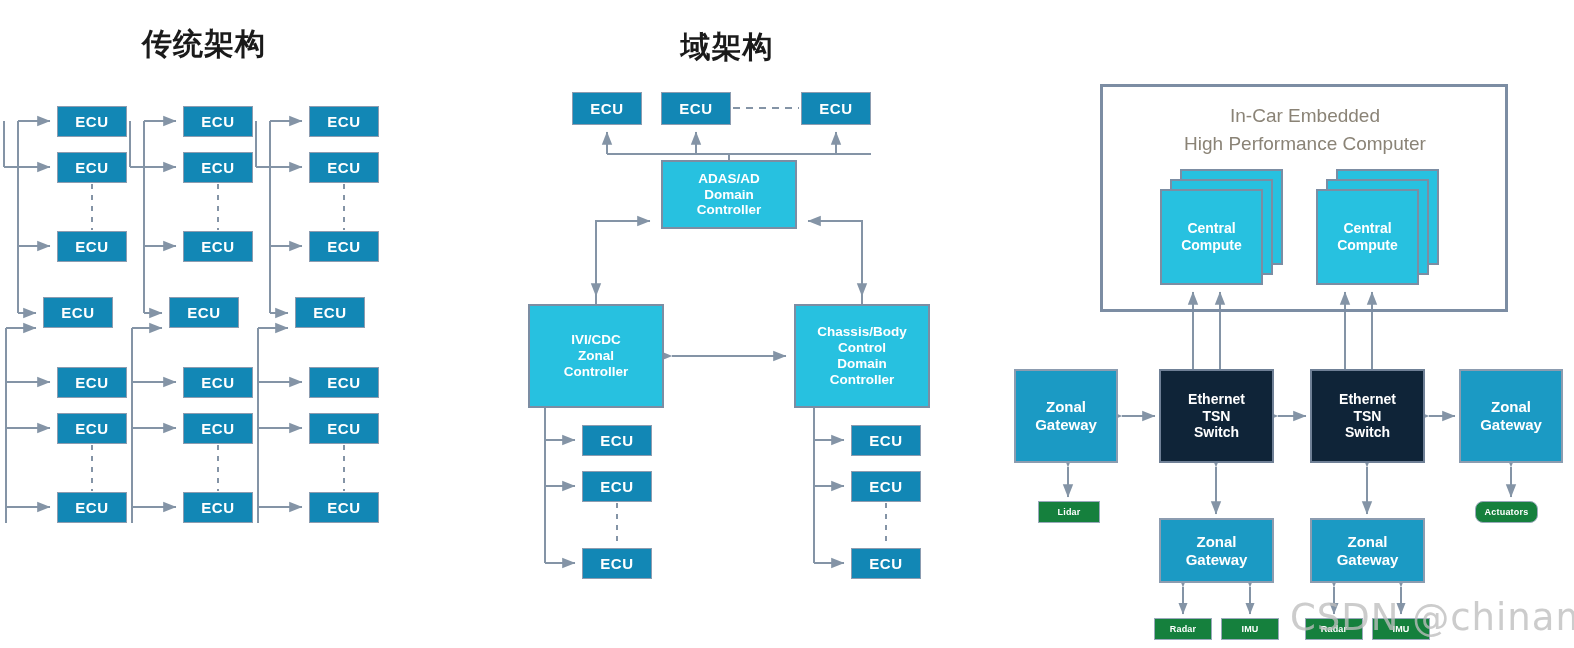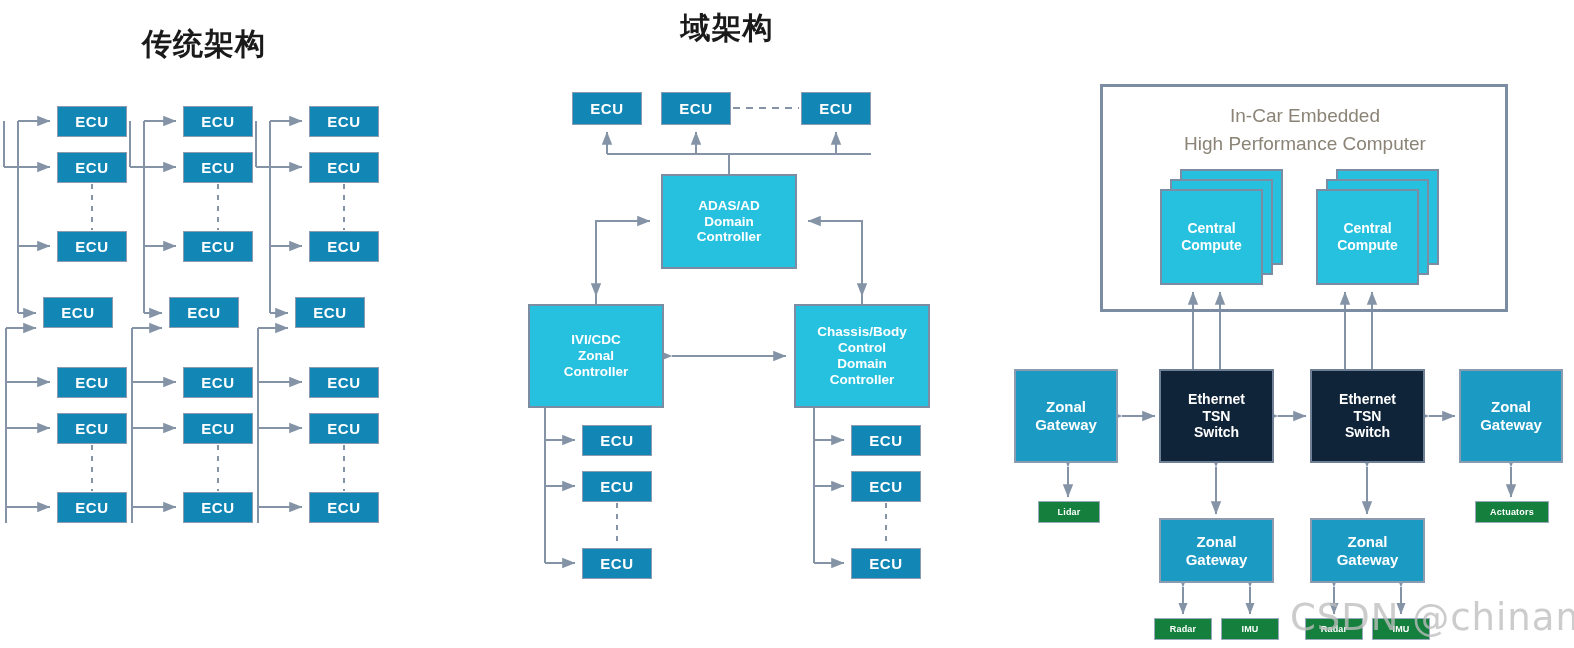--- a/index.html
+++ b/index.html
@@ -104,21 +104,21 @@
     z-index: 9;
     font-family: "DejaVu Sans", sans-serif;
   }
 </style>
 </head>
 <body>
 
 <div id="canvas">
 
   <div class="panel-title" style="left:124px; top:16px; width:160px;margin-top:8px;">传统架构</div>
-  <div class="panel-title" style="left:662px; top:8px; width:130px;">域架构</div>
+  <div class="panel-title" style="left:662px; top:27px; width:130px;">域架构</div>
 
   <svg class="wires" viewBox="0 0 1574 648">
     <defs>
       <marker id="arr" markerWidth="7" markerHeight="7" refX="6.4" refY="3" orient="auto">
         <path d="M0,0.4 L6.6,3 L0,5.6 z" fill="#8494A6"></path>
       </marker>
       <marker id="arrS" markerWidth="6" markerHeight="6" refX="5.6" refY="2.6" orient="auto">
         <path d="M0,0.3 L5.8,2.6 L0,4.9 z" fill="#8494A6"></path>
       </marker>
     </defs>
@@ -261,21 +261,21 @@
   <div class="node ecu" style="left:309px;top:231px;width:70px;height:31px;">ECU</div>
   <div class="node ecu" style="left:295px;top:297px;width:70px;height:31px;">ECU</div>
   <div class="node ecu" style="left:309px;top:367px;width:70px;height:31px;">ECU</div>
   <div class="node ecu" style="left:309px;top:413px;width:70px;height:31px;">ECU</div>
   <div class="node ecu" style="left:309px;top:492px;width:70px;height:31px;">ECU</div>
 
   <div class="node ecu" style="left:572px;top:92px;width:70px;height:33px;">ECU</div>
   <div class="node ecu" style="left:661px;top:92px;width:70px;height:33px;">ECU</div>
   <div class="node ecu" style="left:801px;top:92px;width:70px;height:33px;">ECU</div>
 
-  <div class="node domain-ctrl" style="left:661px;top:174px;width:136px;height:95px;white-space:pre-line;">ADAS/AD
+  <div class="node domain-ctrl" style="left:661px;top:160px;width:136px;height:69px;white-space:pre-line;">ADAS/AD
 Domain
 Controller</div>
   <div class="node domain-ctrl" style="left:528px;top:304px;width:136px;height:104px;white-space:pre-line;">IVI/CDC
 Zonal
 Controller</div>
   <div class="node domain-ctrl" style="left:794px;top:304px;width:136px;height:104px;white-space:pre-line;text-align:center;">Chassis/Body
 Control
 Domain
 Controller</div>
 
@@ -310,21 +310,21 @@
   <div class="node zonal" style="left:1014px;top:369px;width:104px;height:94px;white-space:pre-line;">Zonal
 Gateway</div>
   <div class="node zonal" style="left:1459px;top:369px;width:104px;height:94px;white-space:pre-line;">Zonal
 Gateway</div>
   <div class="node zonal" style="left:1159px;top:518px;width:115px;height:65px;white-space:pre-line;">Zonal
 Gateway</div>
   <div class="node zonal" style="left:1310px;top:518px;width:115px;height:65px;white-space:pre-line;">Zonal
 Gateway</div>
 
   <div class="node sensor" style="left:1038px;top:501px;width:62px;height:22px;">Lidar</div>
-  <div class="node sensor" style="left:1475px;top:501px;width:74px;height:22px;">Actuators</div>
+  <div class="node sensor" style="left:1475px;top:501px;width:63px;height:22px;border-radius:8px;">Actuators</div>
   <div class="node sensor" style="left:1154px;top:618px;width:58px;height:22px;">Radar</div>
   <div class="node sensor" style="left:1221px;top:618px;width:58px;height:22px;">IMU</div>
   <div class="node sensor" style="left:1305px;top:618px;width:58px;height:22px;">Radar</div>
   <div class="node sensor" style="left:1372px;top:618px;width:58px;height:22px;">IMU</div>
 
   <div class="watermark" style="left:1290px;top:596px;">CSDN @chinamaoge</div>
 
 </div>
 
 </body></html>

